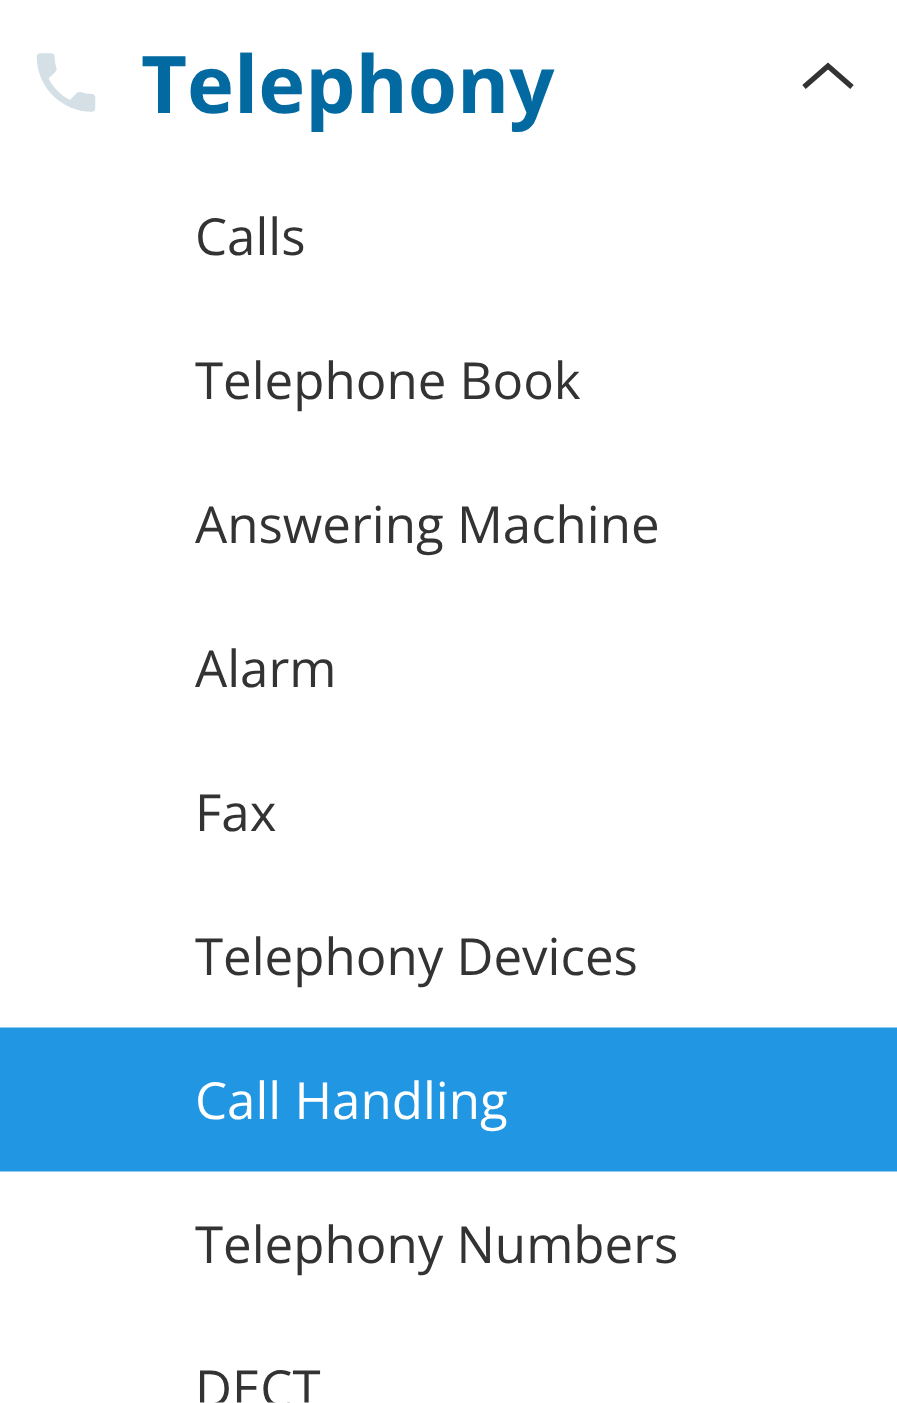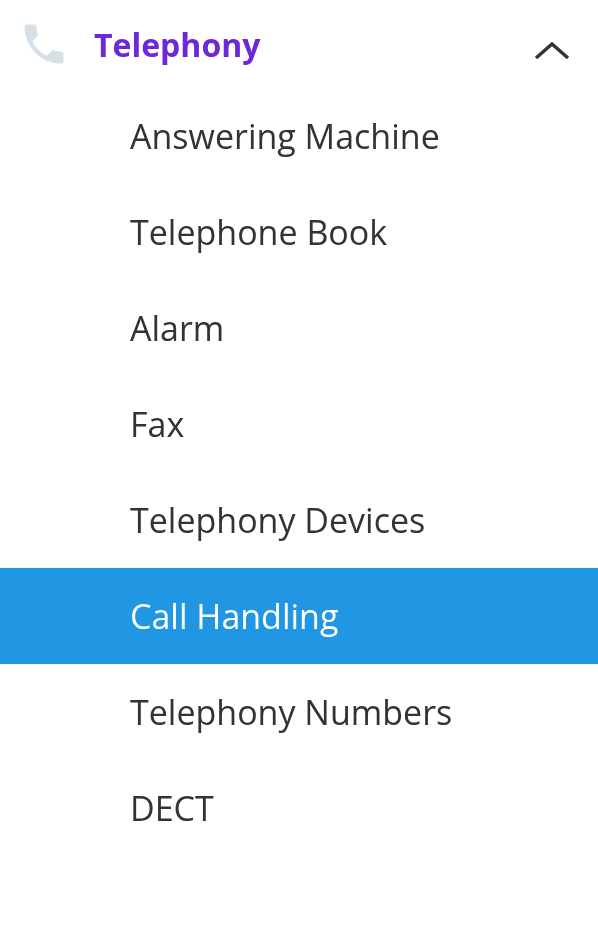--- a/index.html
+++ b/index.html
@@ -23,23 +23,23 @@
       padding: 18px 20px 18px 18px;
       position: relative;
     }
     .phone-icon {
       width: 52px;
       height: 52px;
       margin-right: 24px;
       flex-shrink: 0;
     }
     .menu-title {
-      font-size: 32px;
+      font-size: 53px;
       font-weight: 700;
-      color: #6d28d9;
+      color: #0369a1;
       flex: 1;
     }
     .chevron-up {
       width: 40px;
       height: 22px;
       position: absolute;
       right: 26px;
       top: 40px;
     }
     .menu-items {
@@ -68,22 +68,23 @@
       </svg>
     </span>
     <span class="menu-title">Telephony</span>
     <span class="chevron-up">
       <svg viewBox="0 0 40 22" fill="none" stroke="#333333" stroke-width="3.5">
         <polyline points="4,18 20,4 36,18"></polyline>
       </svg>
     </span>
   </div>
   <ul class="menu-items">
+    <li class="menu-item">Calls</li>
+    <li class="menu-item">Telephone Book</li>
     <li class="menu-item">Answering Machine</li>
-    <li class="menu-item">Telephone Book</li>
     <li class="menu-item">Alarm</li>
     <li class="menu-item">Fax</li>
     <li class="menu-item">Telephony Devices</li>
     <li class="menu-item active">Call Handling</li>
     <li class="menu-item">Telephony Numbers</li>
     <li class="menu-item">DECT</li>
   </ul>
 </div>
 
 </body></html>

